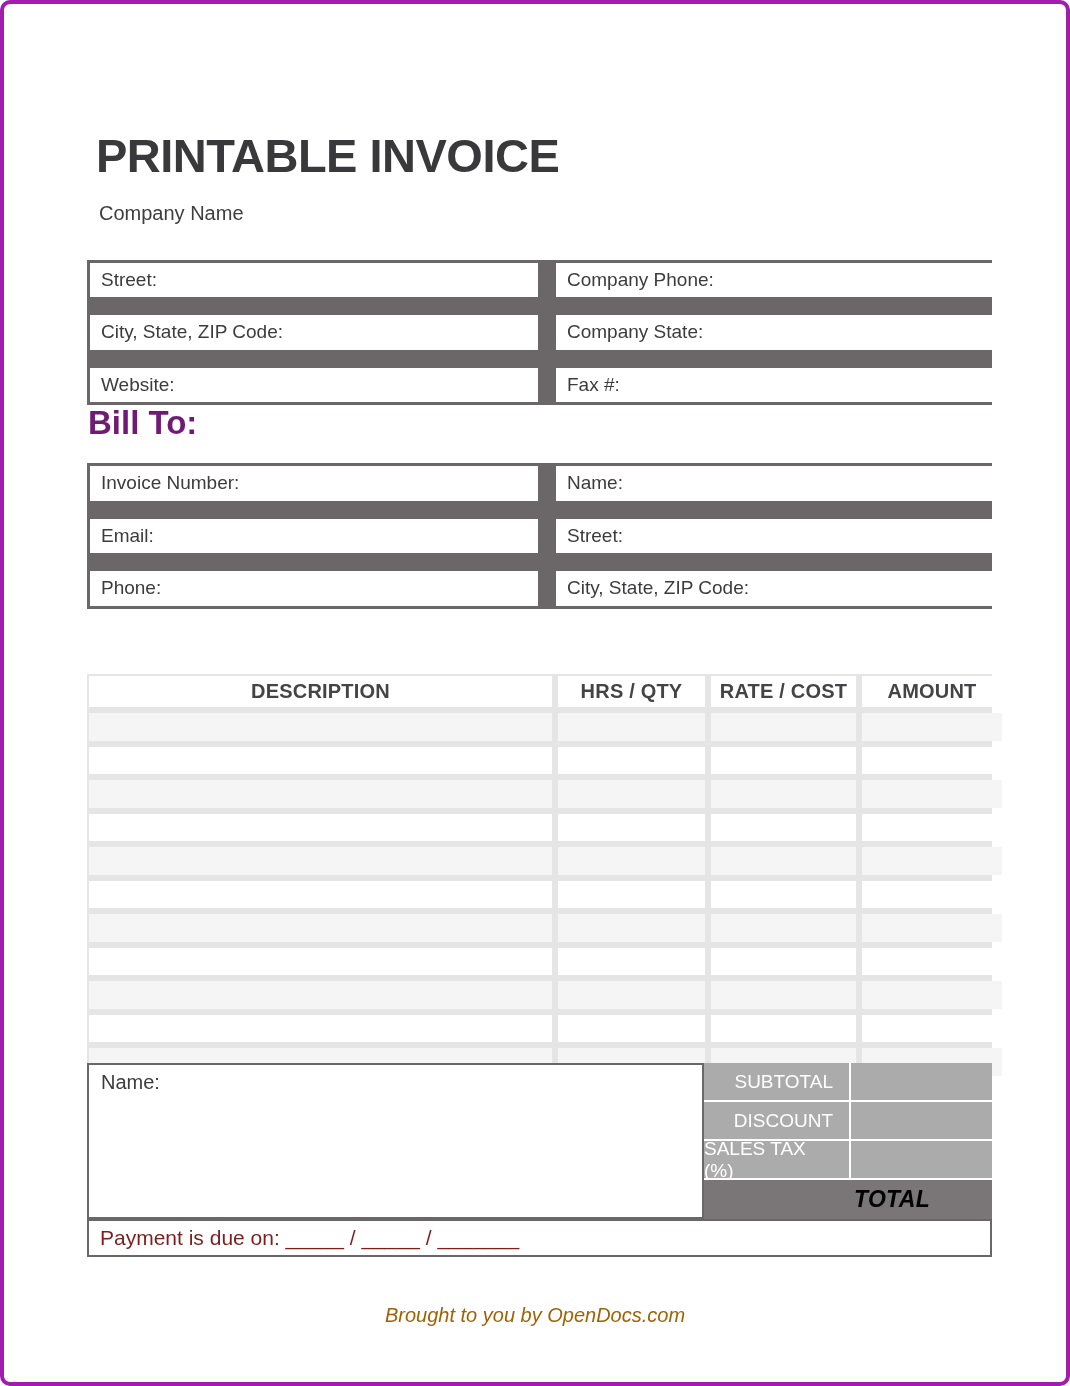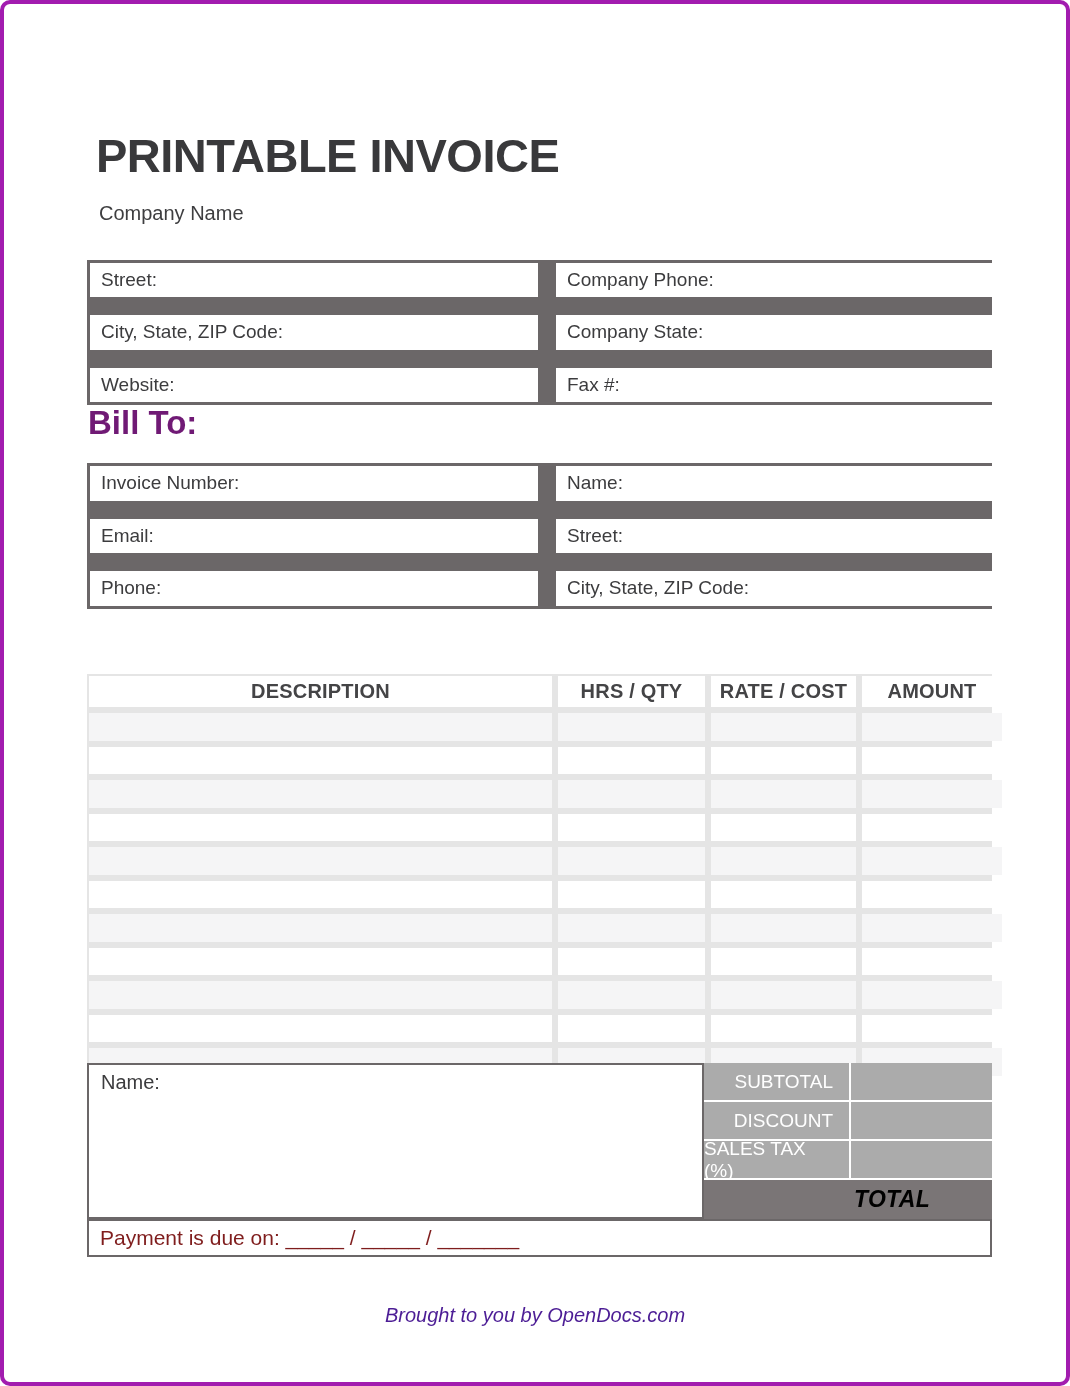--- a/index.html
+++ b/index.html
@@ -69,21 +69,21 @@
   }
   
   .payment-row{
     position:absolute; left:83px; top:1215px; width:905px; height:38px; box-sizing:border-box;
     border:2px solid #6b6768; display:flex; align-items:center; padding-left:11px;
     font-size:21px; color:#7f1d1d; background:#ffffff;
   }
   
   .footer{
     position:absolute; left:0; top:1300px; width:100%; text-align:center;
-    font-size:20px; font-style:italic; color:#4c1d95;
+    font-size:20px; font-style:italic; color:#a16207;
   }
 </style>
 </head>
 <body>
 
 <div class="page">
 
   <h1 class="title">PRINTABLE INVOICE</h1>
   <div class="company-name">Company Name</div>
 

